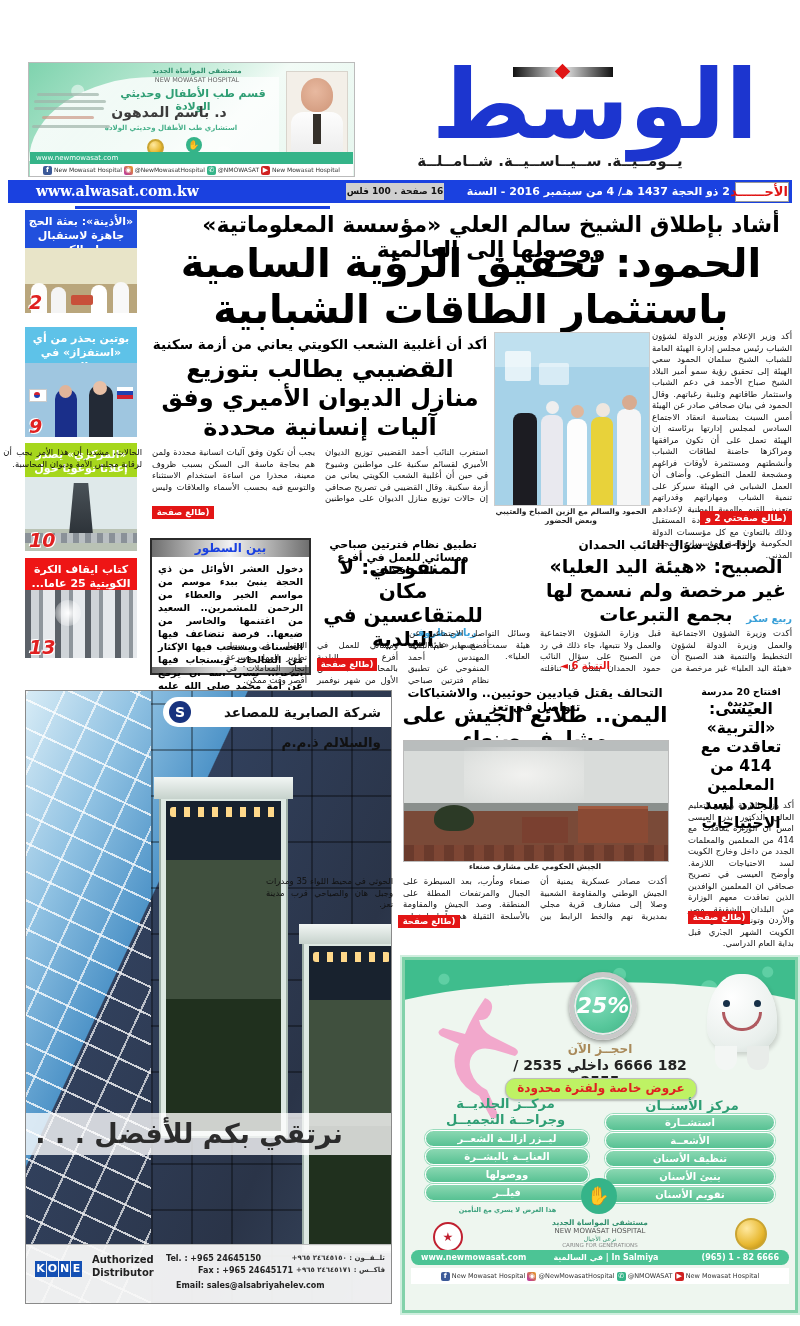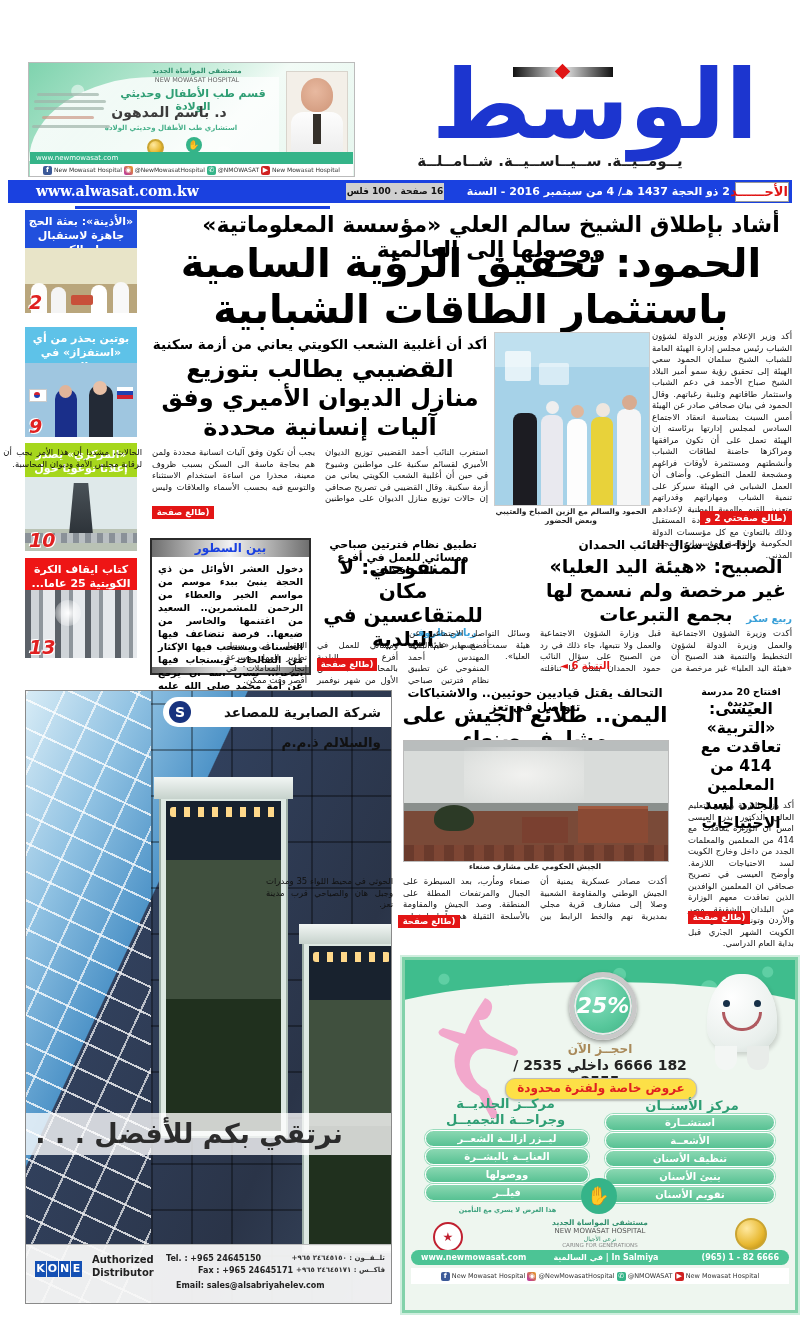--- a/index.html
+++ b/index.html
@@ -78,21 +78,21 @@
       radial-gradient(circle at 10% 40%, #5fcfa4 0 5px, transparent 6px),
       radial-gradient(circle at 30% 70%, #5fcfa4 0 7px, transparent 8px),
       radial-gradient(circle at 55% 30%, #5fcfa4 0 6px, transparent 7px),
       radial-gradient(circle at 78% 60%, #5fcfa4 0 8px, transparent 9px),
       radial-gradient(circle at 93% 25%, #5fcfa4 0 5px, transparent 6px),
       #3fbd8d;}
   .hosp-arch{background:#eef6ef;border-radius:50% 50% 0 0;}
   .badge{border-radius:50%;background:radial-gradient(circle at 35% 30%, #8adfc0, #57c79b 60%, #3fae83);border:5px solid #c9c9c9;box-shadow:0 2px 4px rgba(0,0,0,.4), inset 0 0 0 2px #e9e9e9;color:#fff;font-weight:bold;font-style:italic;text-align:center;}
   .pill{background:linear-gradient(180deg,#8bd8b2,#57c193);border:1px solid #fff;box-shadow:0 0 0 1px #9adcbd;border-radius:9px;color:#fff;font-weight:bold;font-size:10px;line-height:15px;text-align:center;}
   .hgreen{color:#2e9e74;font-weight:bold;}
-  .offerpill{background:#fde047;border:1px solid #bdbdbd;border-radius:10px;color:#e02020;font-weight:bold;font-size:12px;line-height:19px;text-align:center;box-shadow:0 1px 2px rgba(0,0,0,.25);}
+  .offerpill{background:#bef264;border:1px solid #bdbdbd;border-radius:10px;color:#e02020;font-weight:bold;font-size:12px;line-height:19px;text-align:center;box-shadow:0 1px 2px rgba(0,0,0,.25);}
   .hosp-bar{background:#4cc495;color:#fff;font-size:8px;line-height:15px;font-weight:bold;}
   .tooth{background:radial-gradient(circle at 35% 30%, #ffffff, #e9efec 70%, #cfd9d4);border-radius:46% 46% 40% 40% / 60% 60% 30% 30%;box-shadow:2px 3px 4px rgba(0,0,0,.15);}
   .tooth:after{content:"";position:absolute;bottom:-18px;left:8px;width:22px;height:24px;background:#f3f6f4;border-radius:0 0 45% 45%;}
   .tooth:before{content:"";position:absolute;bottom:-18px;right:8px;width:22px;height:24px;background:#e8ece9;border-radius:0 0 45% 45%;}
   .eye{position:absolute;width:7px;height:7px;background:#173048;border-radius:50%;}
   .smile{position:absolute;width:34px;height:16px;border:3px solid #b05a60;border-top:none;border-radius:0 0 20px 20px;}
   .coin{border-radius:50%;background:radial-gradient(circle at 35% 30%, #ffe9a0, #e8b932 60%, #b8860b);border:2px solid #caa431;}
   .starlogo{border-radius:50%;background:#fff;border:2px solid #c02030;}
   .hand-logo{border-radius:50%;background:#35b489;color:#fff;text-align:center;}
 </style>

